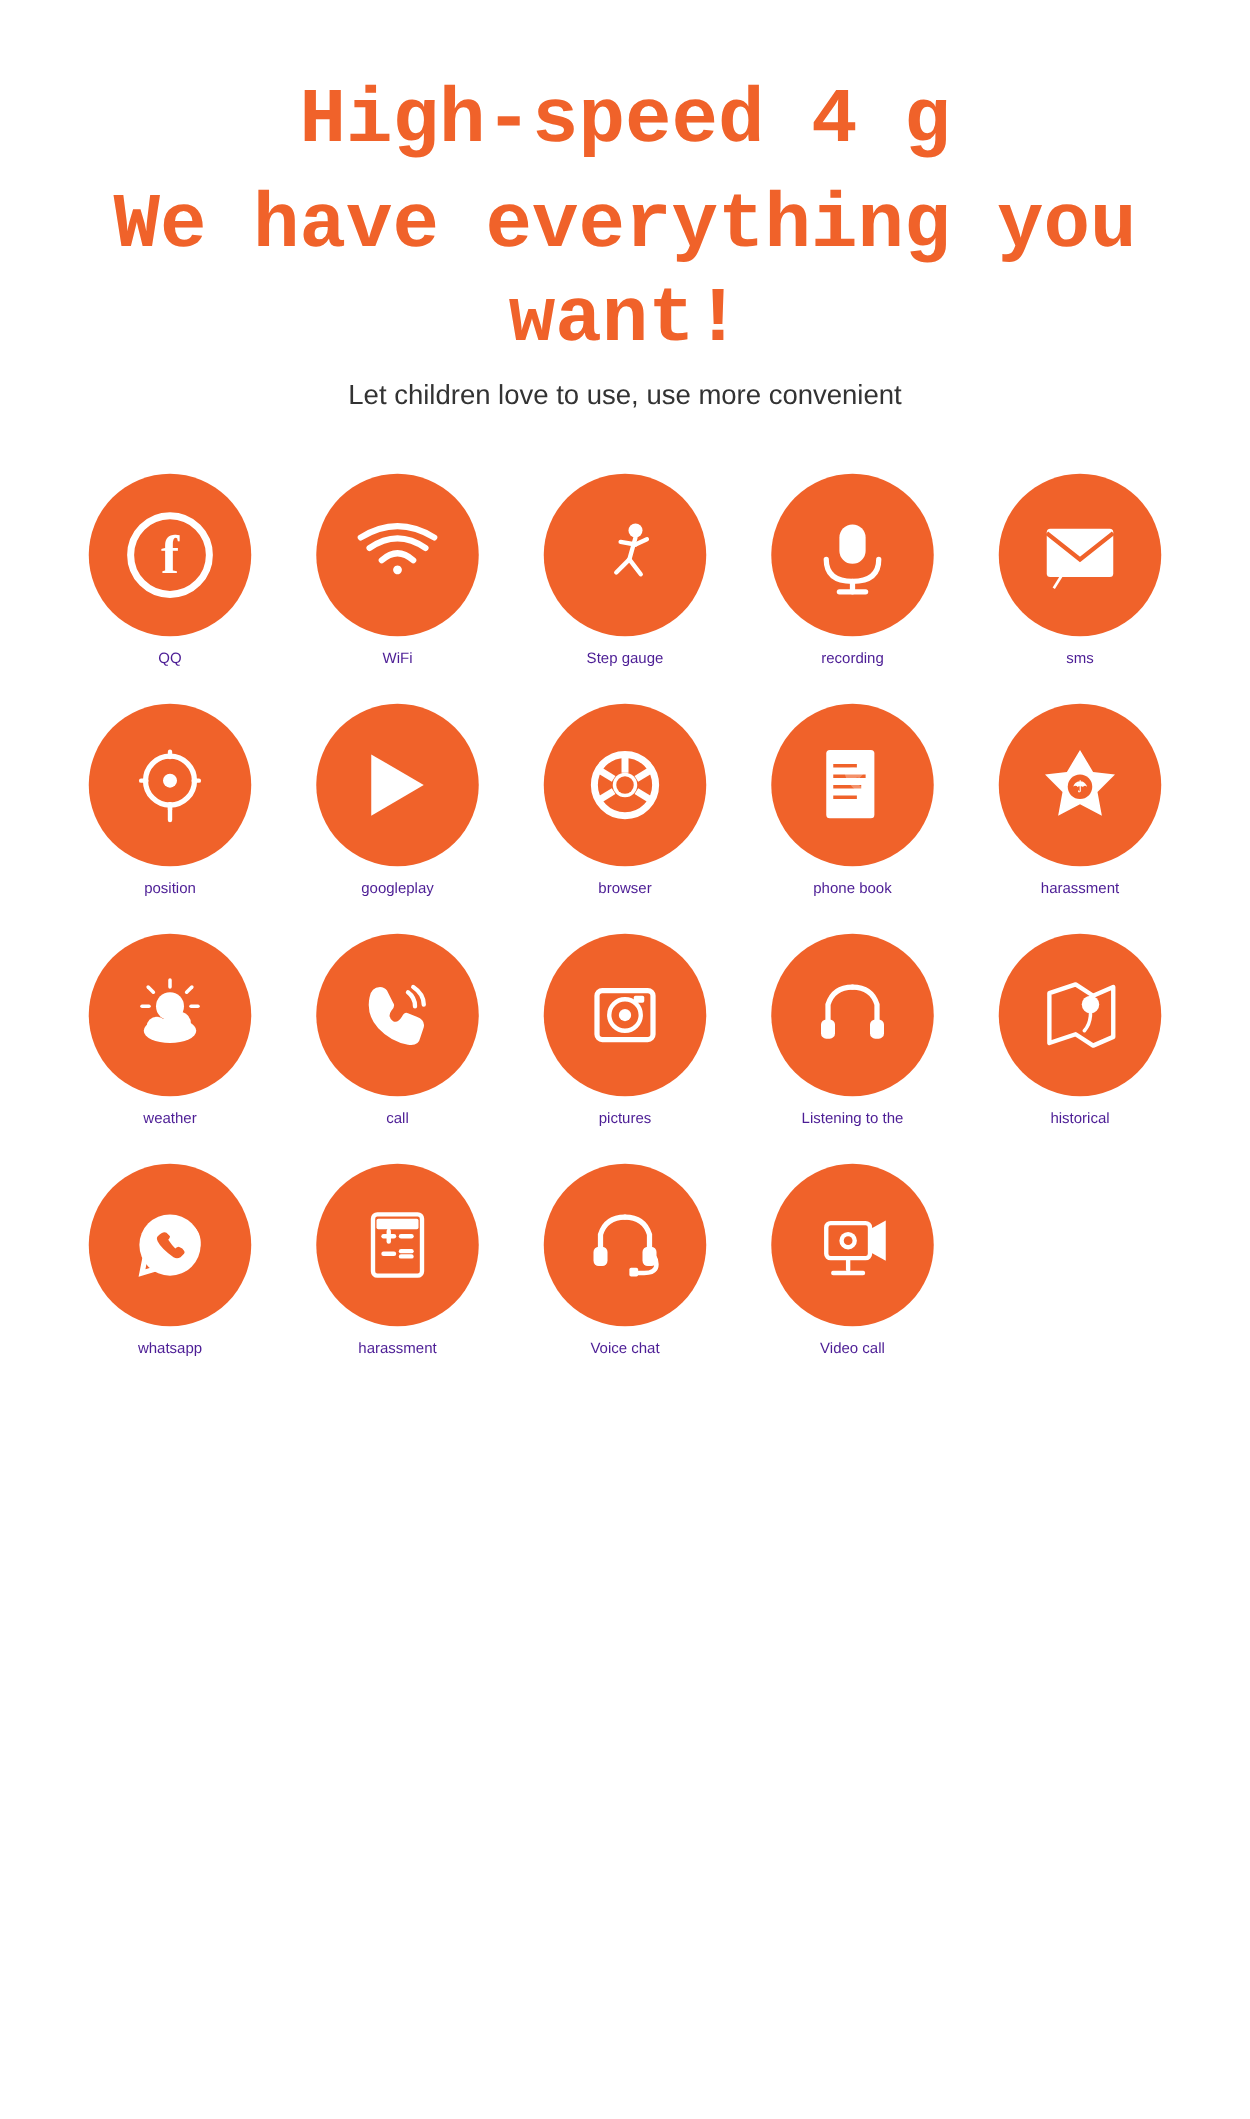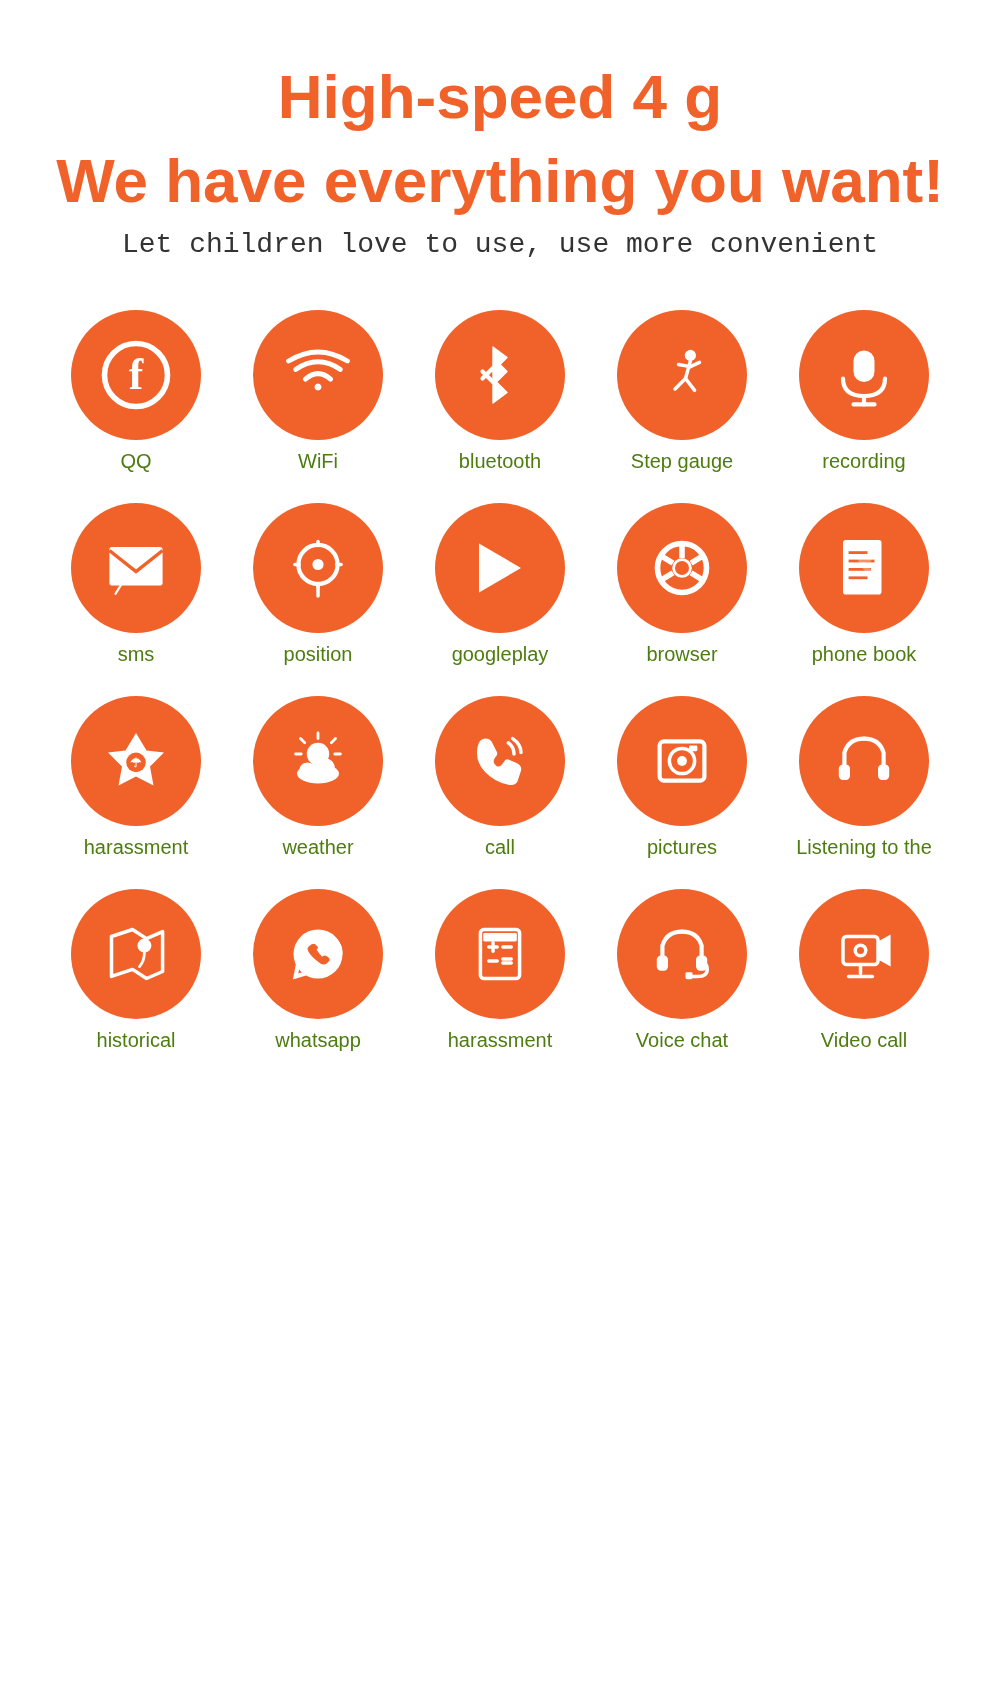--- a/index.html
+++ b/index.html
@@ -13,27 +13,27 @@
       align-items: center;
       padding: 60px 20px 60px;
     }
     .main-title {
       font-size: 62px;
       font-weight: bold;
       color: #f0622a;
       text-align: center;
       line-height: 1.2;
       margin-bottom: 10px;
+      font-family: Liberation Mono, monospace;
     }
     .subtitle {
-      font-size: 28px;
+      font-size: 22px;
       color: #333;
       text-align: right;
       margin-bottom: 50px;
-      font-family: Liberation Mono, monospace;
     }
     .grid {
       display: grid;
       grid-template-columns: repeat(5, 1fr);
       gap: 30px 10px;
       width: 900px;
     }
     .app-item {
       display: flex;
       flex-direction: column;
@@ -49,22 +49,22 @@
       align-items: center;
       justify-content: center;
       flex-shrink: 0;
     }
     .icon-circle svg {
       width: 70px;
       height: 70px;
       fill: white;
     }
     .app-label {
-      font-size: 20px;
-      color: #4d7c0f;
+      font-size: 12px;
+      color: #4c1d95;
       text-align: right;
     }
   </style>
 </head>
 <body>
 
 <h1 class="main-title">High-speed 4 g</h1>
 <h1 class="main-title">We have everything you want!</h1>
 <p class="subtitle">Let children love to use, use more convenient</p>
 
@@ -86,30 +86,20 @@
       <svg viewBox="0 0 100 100">
         <path d="M50 72 a5 5 0 1 1 0.001 0Z" fill="white"></path>
         <path d="M32 56 Q50 40 68 56" fill="none" stroke="white" stroke-width="7" stroke-linecap="round"></path>
         <path d="M18 42 Q50 20 82 42" fill="none" stroke="white" stroke-width="7" stroke-linecap="round"></path>
         <path d="M8 30 Q50 4 92 30" fill="none" stroke="white" stroke-width="7" stroke-linecap="round"></path>
       </svg>
     </div>
     <span class="app-label">WiFi</span>
   </div>
 
-  <div class="app-item">
-    <div class="icon-circle">
-      <svg viewBox="0 0 100 100">
-        <path d="M40 25 L60 45 L45 60 L60 75 L40 90 L40 10 L60 25 L45 40 Z" fill="white" stroke="white" stroke-width="2" stroke-linejoin="round"></path>
-        <line x1="40" y1="60" x2="25" y2="45" stroke="white" stroke-width="6" stroke-linecap="round"></line>
-        <line x1="40" y1="40" x2="25" y2="55" stroke="white" stroke-width="6" stroke-linecap="round"></line>
-      </svg>
-    </div>
-    <span class="app-label">bluetooth</span>
-  </div>
 
   <div class="app-item">
     <div class="icon-circle">
       <svg viewBox="0 0 100 100">
 
         <circle cx="62" cy="22" r="8" fill="white"></circle>
         <line x1="62" y1="30" x2="55" y2="55" stroke="white" stroke-width="5" stroke-linecap="round"></line>
         <line x1="55" y1="55" x2="40" y2="70" stroke="white" stroke-width="5" stroke-linecap="round"></line>
         <line x1="55" y1="55" x2="68" y2="72" stroke="white" stroke-width="5" stroke-linecap="round"></line>
         <line x1="62" y1="38" x2="45" y2="35" stroke="white" stroke-width="5" stroke-linecap="round"></line>

